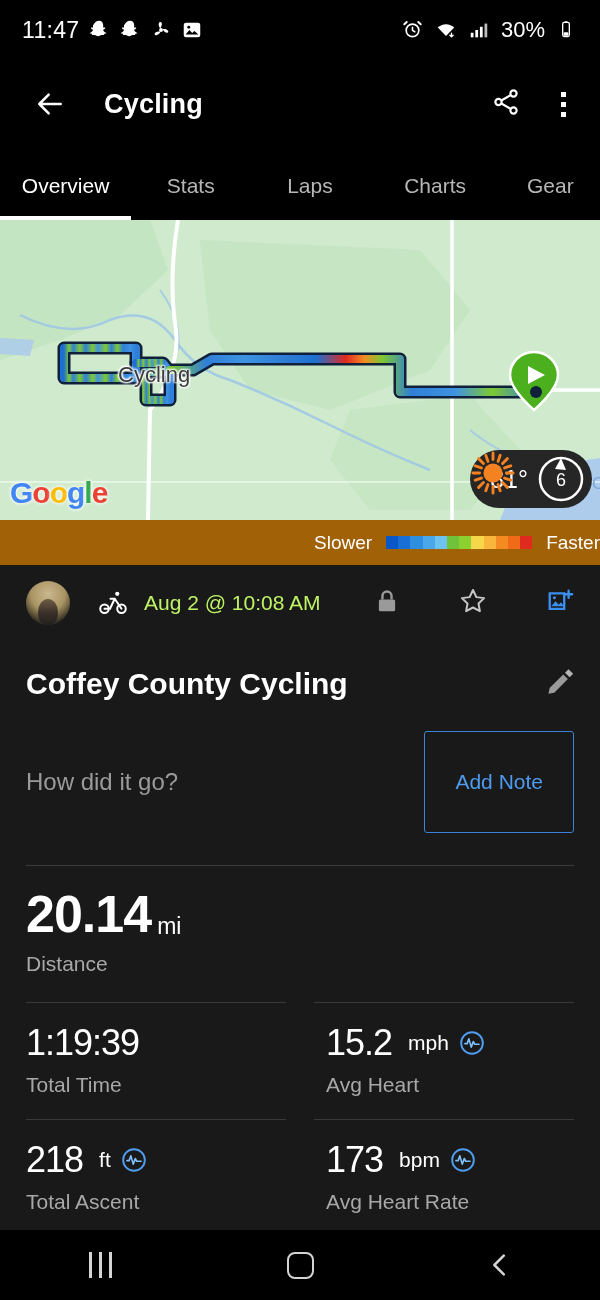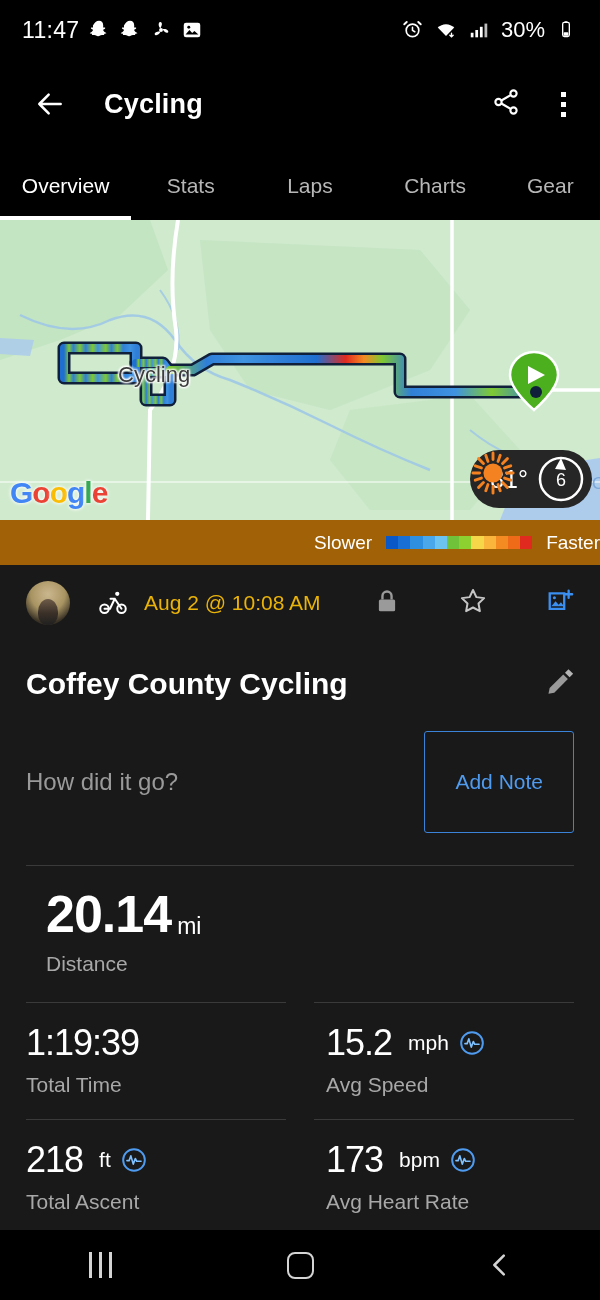--- a/index.html
+++ b/index.html
@@ -105,40 +105,40 @@
     width:44px; height:44px; border-radius:50%;
     background:radial-gradient(circle at 50% 30%, #cbb78e 0%, #a89462 45%, #3b3326 75%, #1d1a14 100%);
     position:relative; overflow:hidden; flex:none;
   }
   .avatar:after{
     content:""; position:absolute; left:50%; top:42%;
     width:20px; height:26px; transform:translateX(-50%);
     border-radius:50% 50% 42% 42%;
     background:linear-gradient(180deg,#6e5b48 0%,#3a3028 55%,#20201f 100%);
   }
-  .meta-date{ color:#eab308; font-size:21px; }
+  .meta-date{ color:#bef264; font-size:21px; }
   .meta-icons{ margin-left:auto; display:flex; align-items:center; gap:58px; }
 
   .title-row{ display:flex; align-items:center; padding:26px 26px 0 26px; }
   .act-title{ color:#fff; font-size:30px; font-weight:700; }
   .pencil{ margin-left:auto; }
 
   .note-row{
     display:flex; align-items:center; padding:30px 26px 0 26px;
   }
   .note-placeholder{ color:#9a9a9a; font-size:24px; }
   .add-note{
     margin-left:auto; border:1px solid #3b82d9; border-radius:3px;
     color:#4e9bf0; font-size:21px; padding:38px 30px; background:transparent;
     font-family:"Liberation Sans", sans-serif;
   }
 
   .divider{ height:1px; background:#3a3a3a; margin:32px 26px 0 26px; }
 
-  .stat-hero{ padding:22px 26px 0 26px;margin-left:20px; }
+  .stat-hero{ padding:22px 26px 0 26px; }
   .stat-val{ color:#fff; font-size:52px; font-weight:700; line-height:1; letter-spacing:-1px; }
   .stat-unit{ color:#fff; font-size:23px; font-weight:400; margin-left:6px; }
   .stat-label{ color:#a8a8a8; font-size:21px; margin-top:12px; }
 
   .stat-grid{ display:flex; }
   .stat-cell{ width:50%; padding:22px 26px 22px 26px; }
   .stat-cell .stat-val{ font-size:36px; font-weight:400; }
   .stat-cell .stat-unit{ font-size:21px; }
   .cell-top{ display:flex; align-items:center; gap:10px; }
   .row-divider{ display:flex; gap:28px; padding:0 26px; }
@@ -449,21 +449,21 @@
         <div class="cell-top">
           <span class="stat-val">15.2</span>
           <span class="stat-unit">mph</span>
           <span class="chart-badge">
             <svg viewBox="0 0 24 24" width="26" height="26">
               <circle cx="12" cy="12" r="10" fill="none" stroke="#4e9bf0" stroke-width="1.8"></circle>
               <path d="M5.5 12.6h2l1.6-4.4 2.2 7.6 1.9-5.2 1.3 2.6h4" fill="none" stroke="#7fc0ff" stroke-width="1.5" stroke-linejoin="round" stroke-linecap="round"></path>
             </svg>
           </span>
         </div>
-        <div class="stat-label">Avg Speed</div>
+        <div class="stat-label">Avg Heart</div>
       </div>
     </div>
 
     <div class="row-divider">
         <i></i>
         <i></i>
       </div>
 
     <div class="stat-grid">
       <div class="stat-cell">

